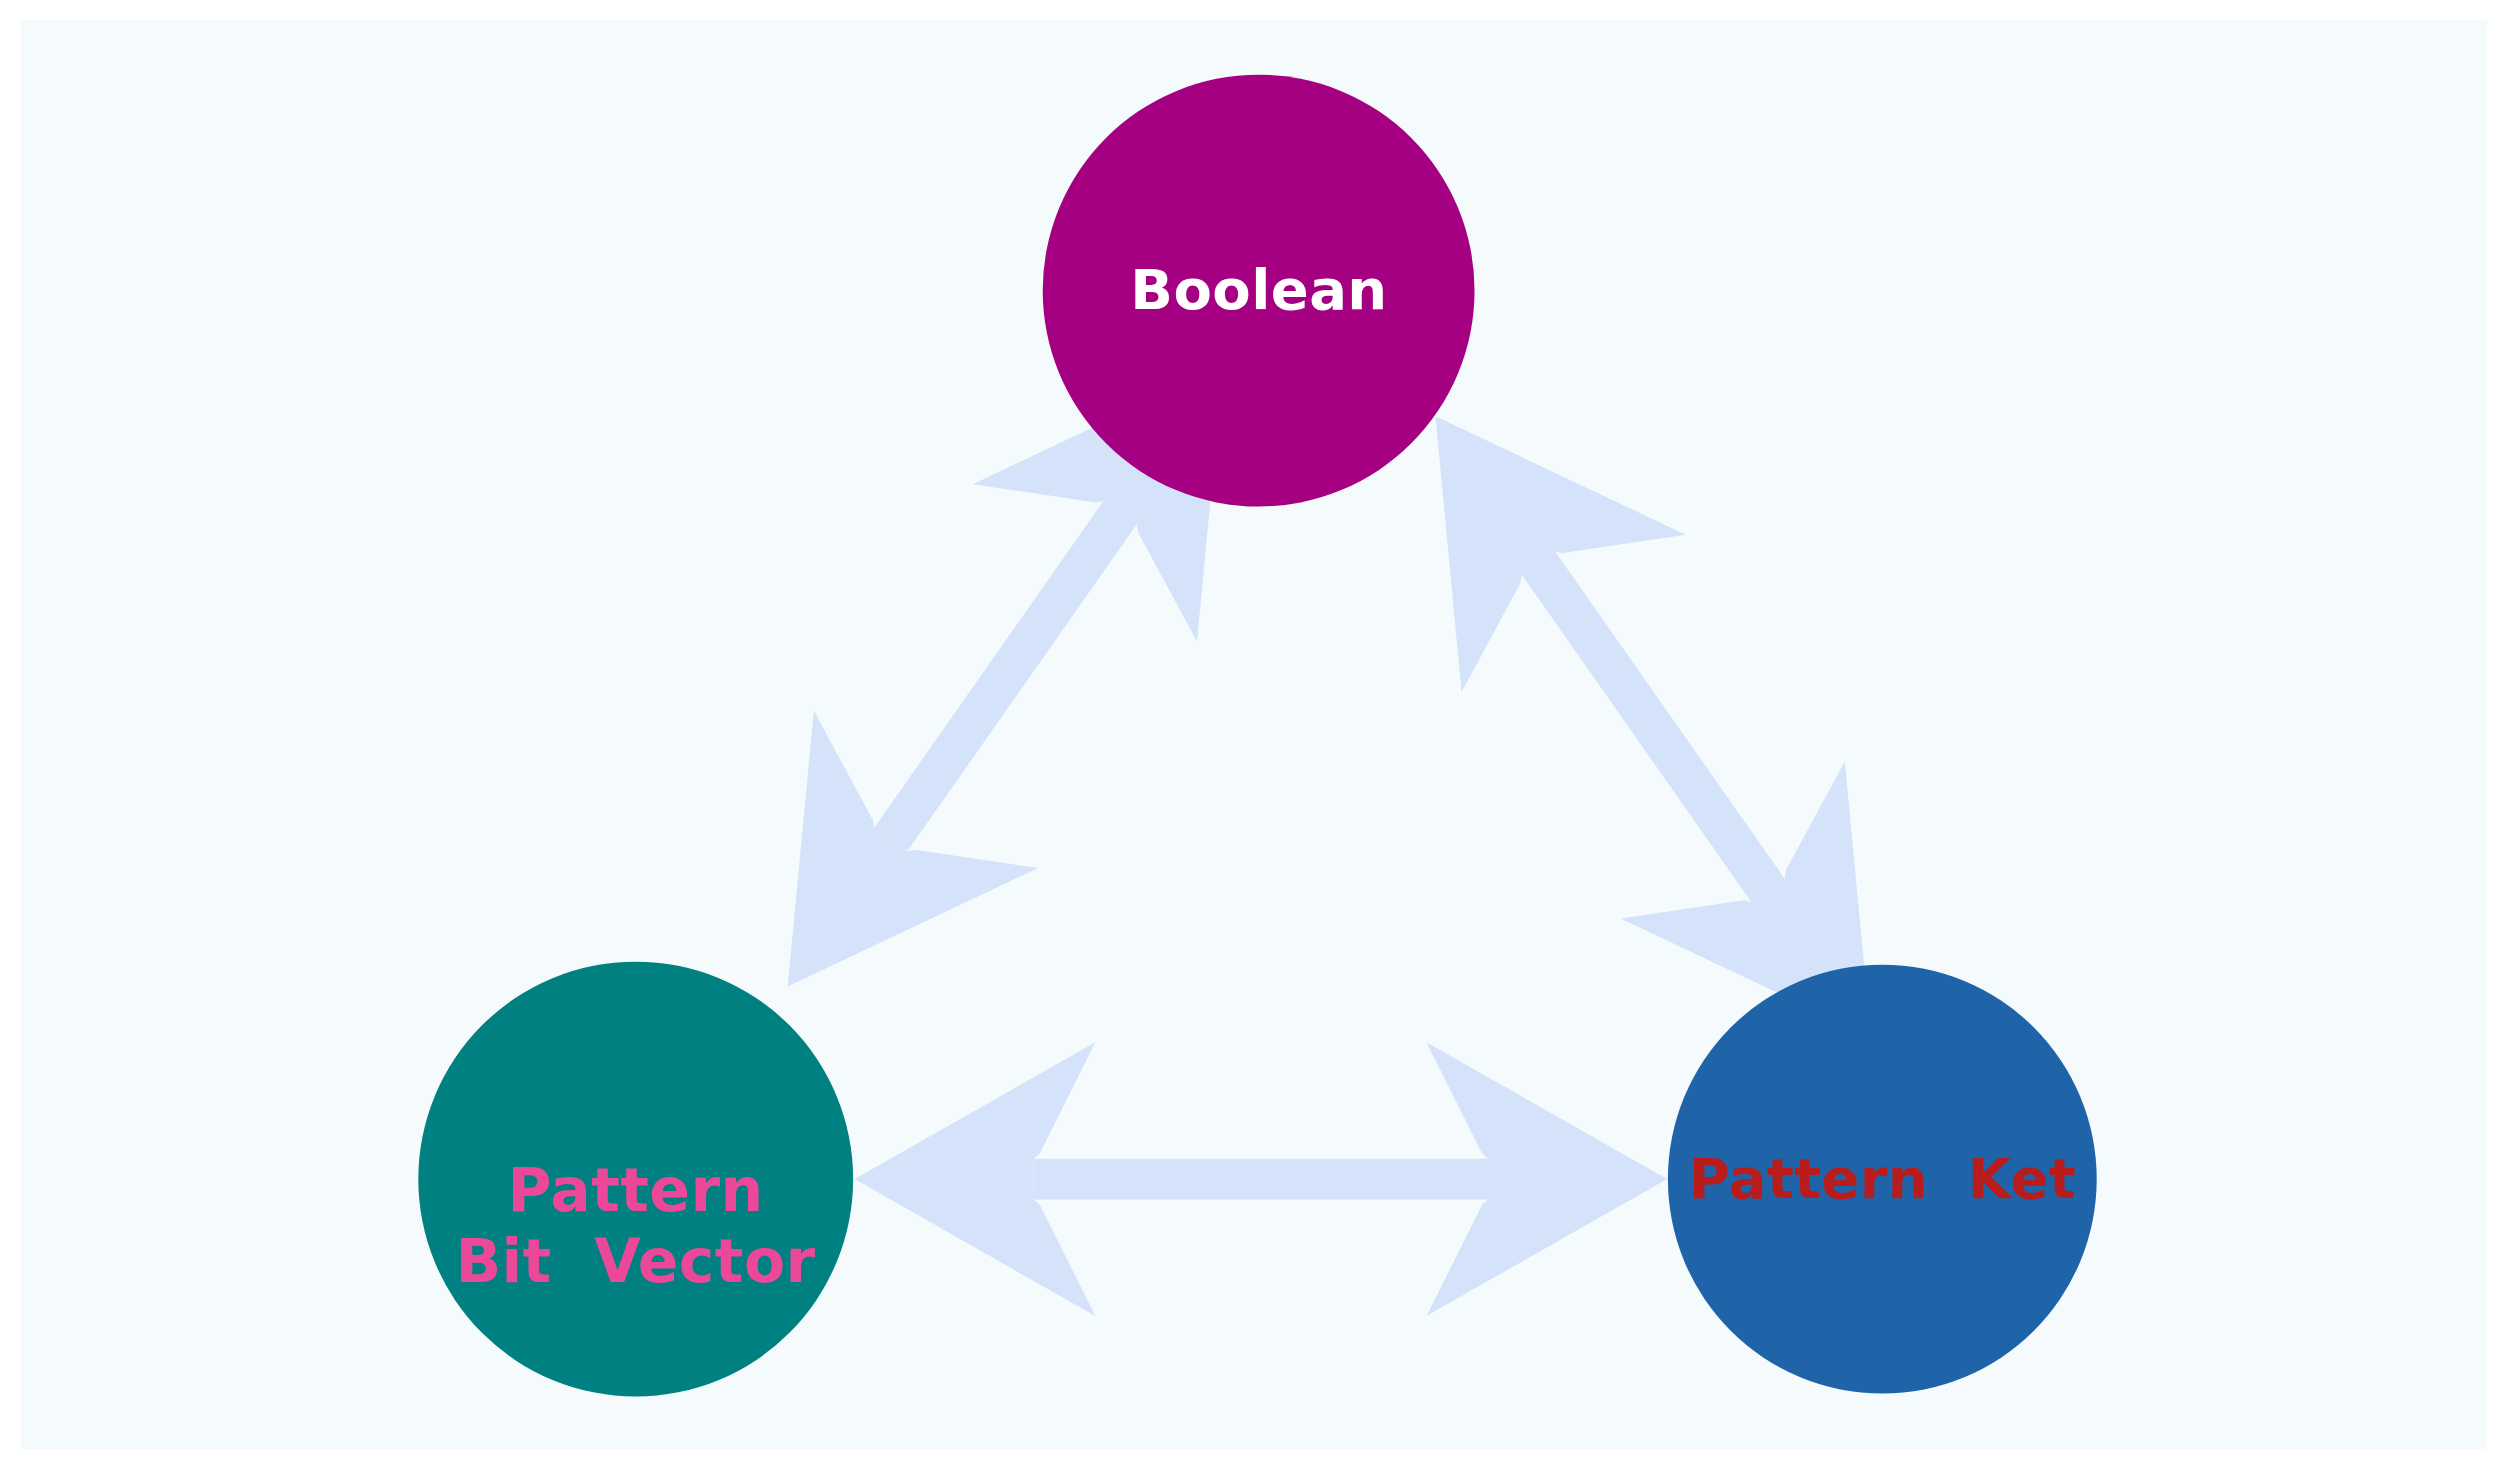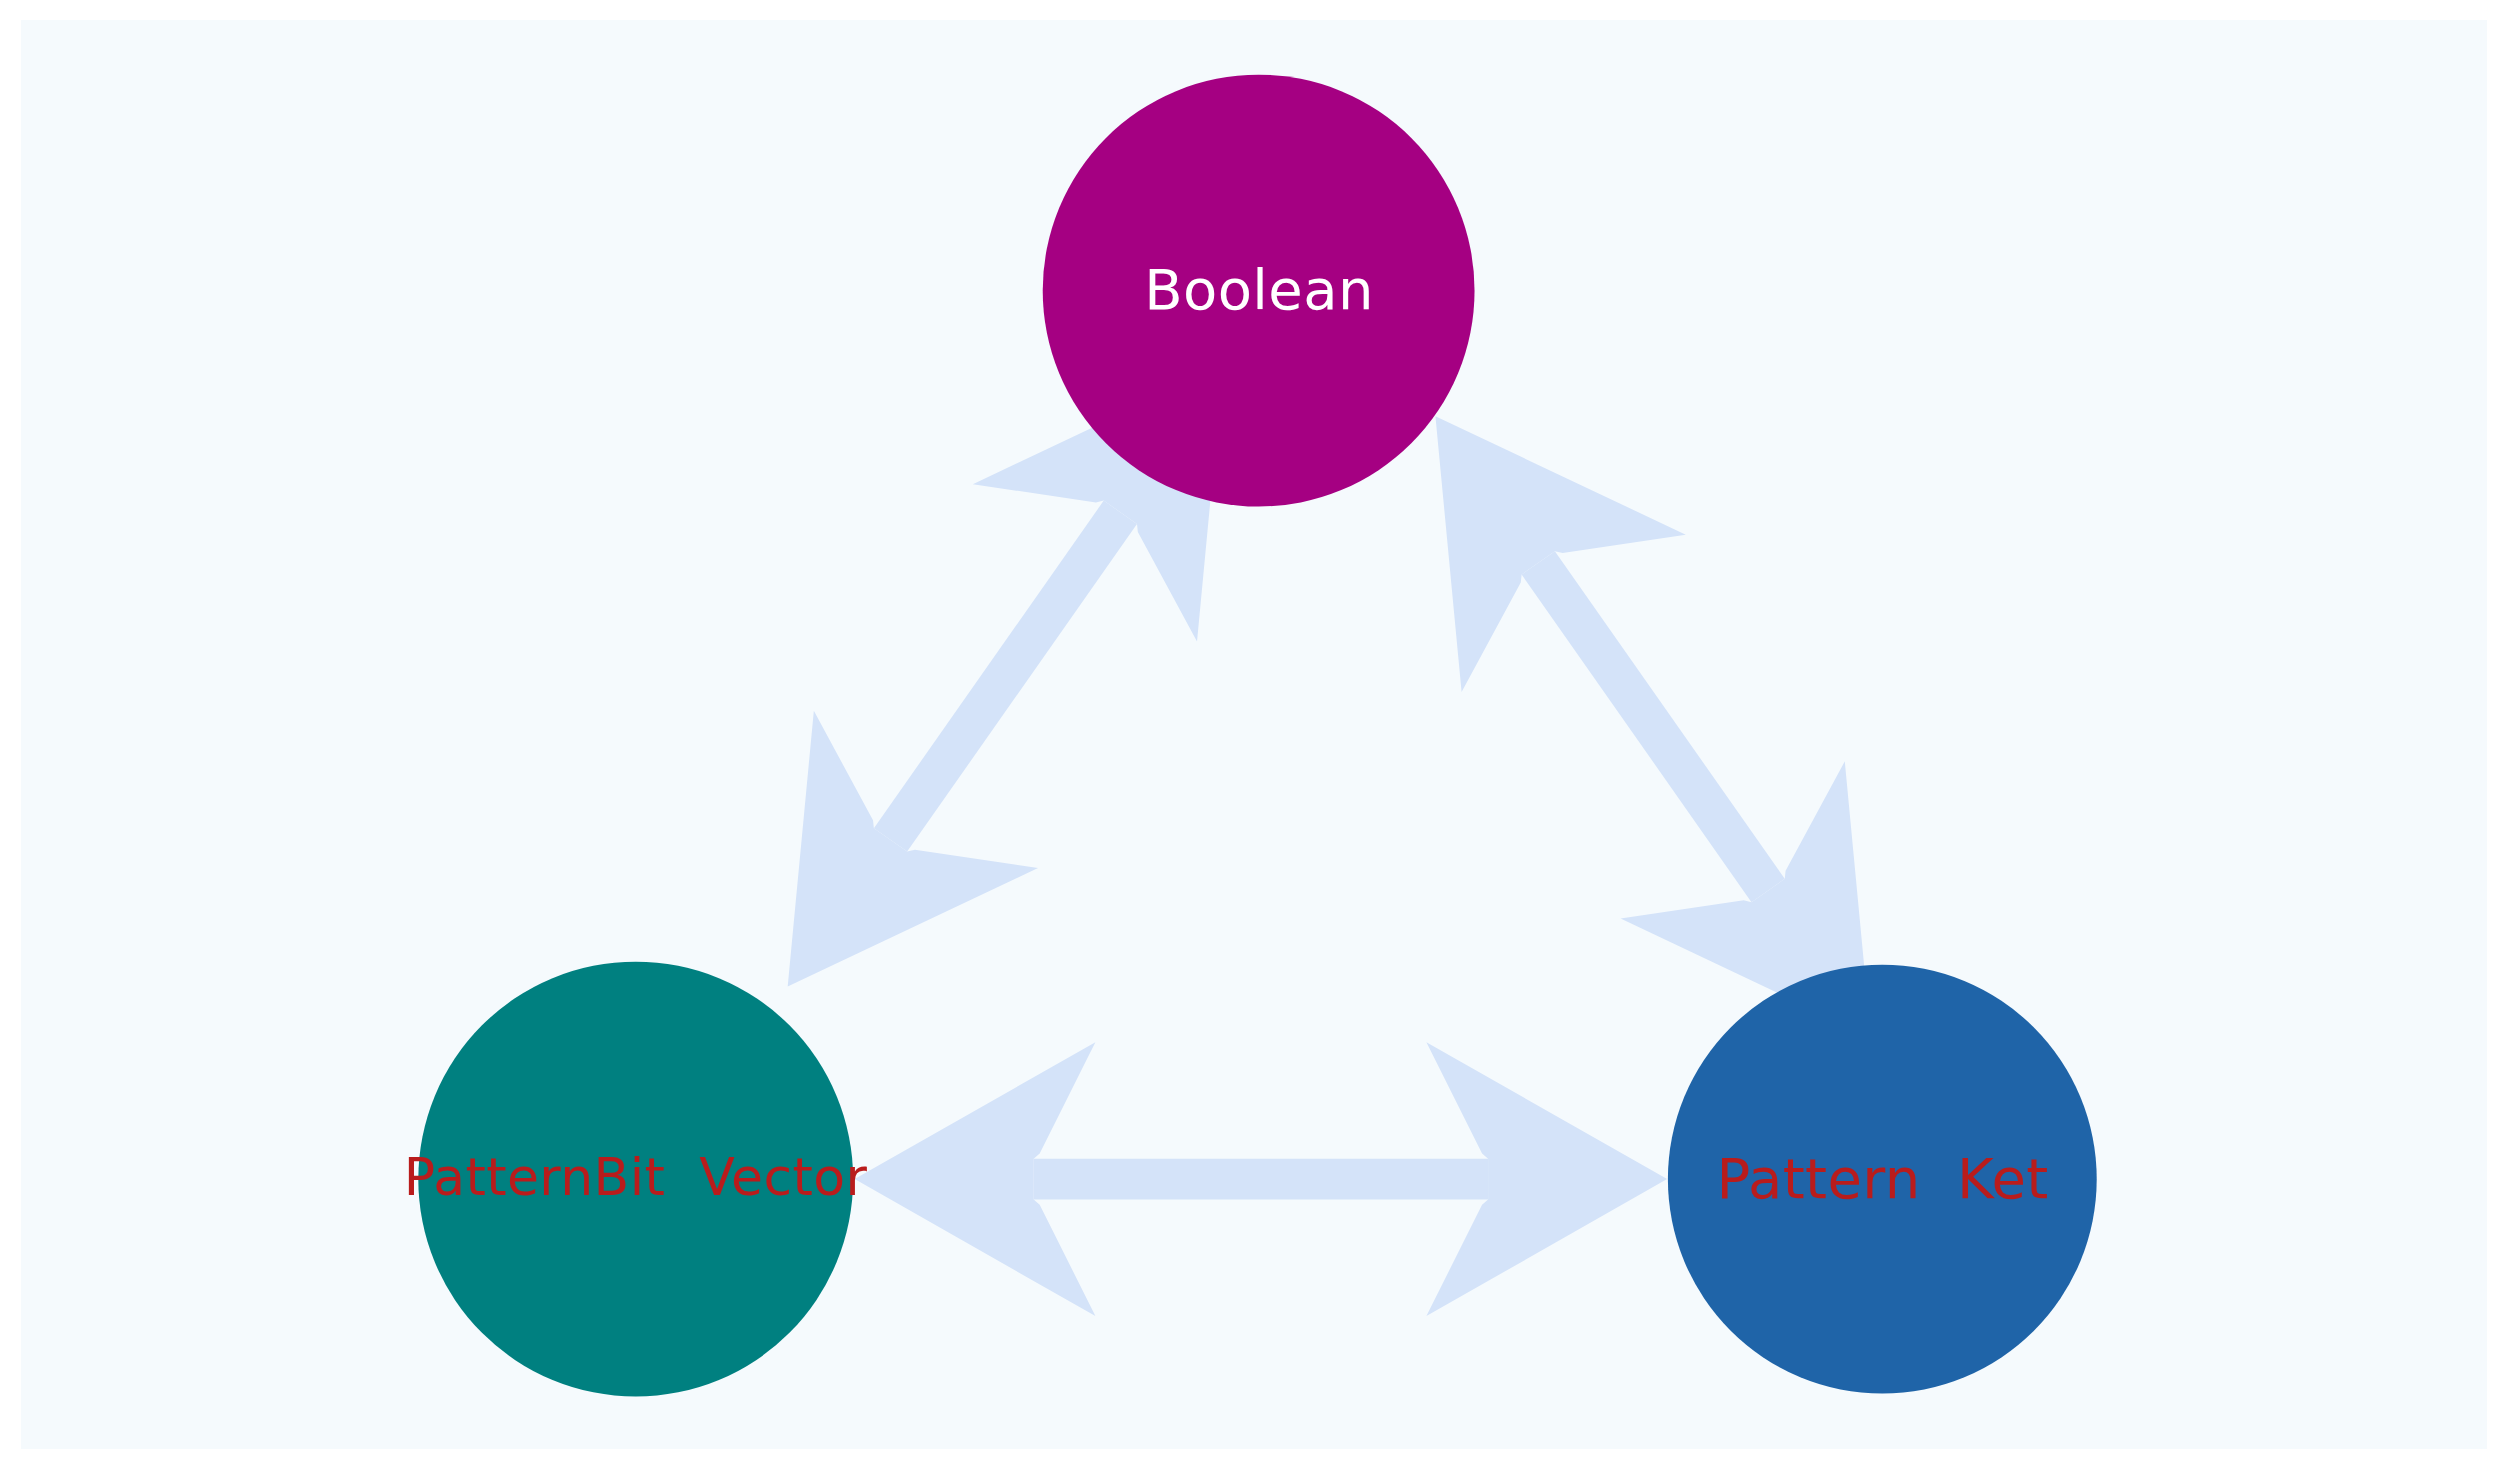--- a/index.html
+++ b/index.html
@@ -31,27 +31,27 @@
   #figure {
     position: absolute;
     left: 0;
     top: 0;
     width: 2512px;
     height: 1478px;
   }
   .node-label {
     position: absolute;
     display: flex;
-    flex-direction: row;
+    flex-direction: column;
     align-items: center;
     justify-content: center;
     text-align: center;
     color: #ffffff;
     font-family: "DejaVu Sans", "Liberation Sans", sans-serif;
-    font-weight: normal;
+    font-weight: bold;
     line-height: 1.18;
     letter-spacing: 0.4px;
     pointer-events: none;
     white-space: pre;
   }
   .node-label .ln { display: block; }
 </style>
 </head>
 <body>
 
@@ -93,21 +93,21 @@
 
     <circle cx="845" cy="1567" r="289" fill="#008080"></circle>
 
     <circle cx="2502" cy="1567" r="285" fill="#1f64a8"></circle>
   </svg>
 
   <div class="node-label" style="left: 1043px; top: 74px; width: 432px; height: 432px; font-size: 56px; color: rgb(255, 255, 255);">
     <span class="ln">Boolean</span>
   </div>
 
-  <div class="node-label" style="left: 418px; top: 960px; width: 435px; height: 435px; font-size: 52px; color: #b91c1c;">
+  <div class="node-label" style="left: 418px; top: 1008px; width: 435px; height: 435px; font-size: 60px; color: #ec4899;">
     <span class="ln">Pattern</span>
     <span class="ln">Bit  Vector</span>
   </div>
 
   <div class="node-label" style="left: 1668px; top: 965px; width: 429px; height: 429px; font-size: 56px; color: #b91c1c;">
     <span class="ln">Pattern  Ket</span>
   </div>
 
 </div>
 

